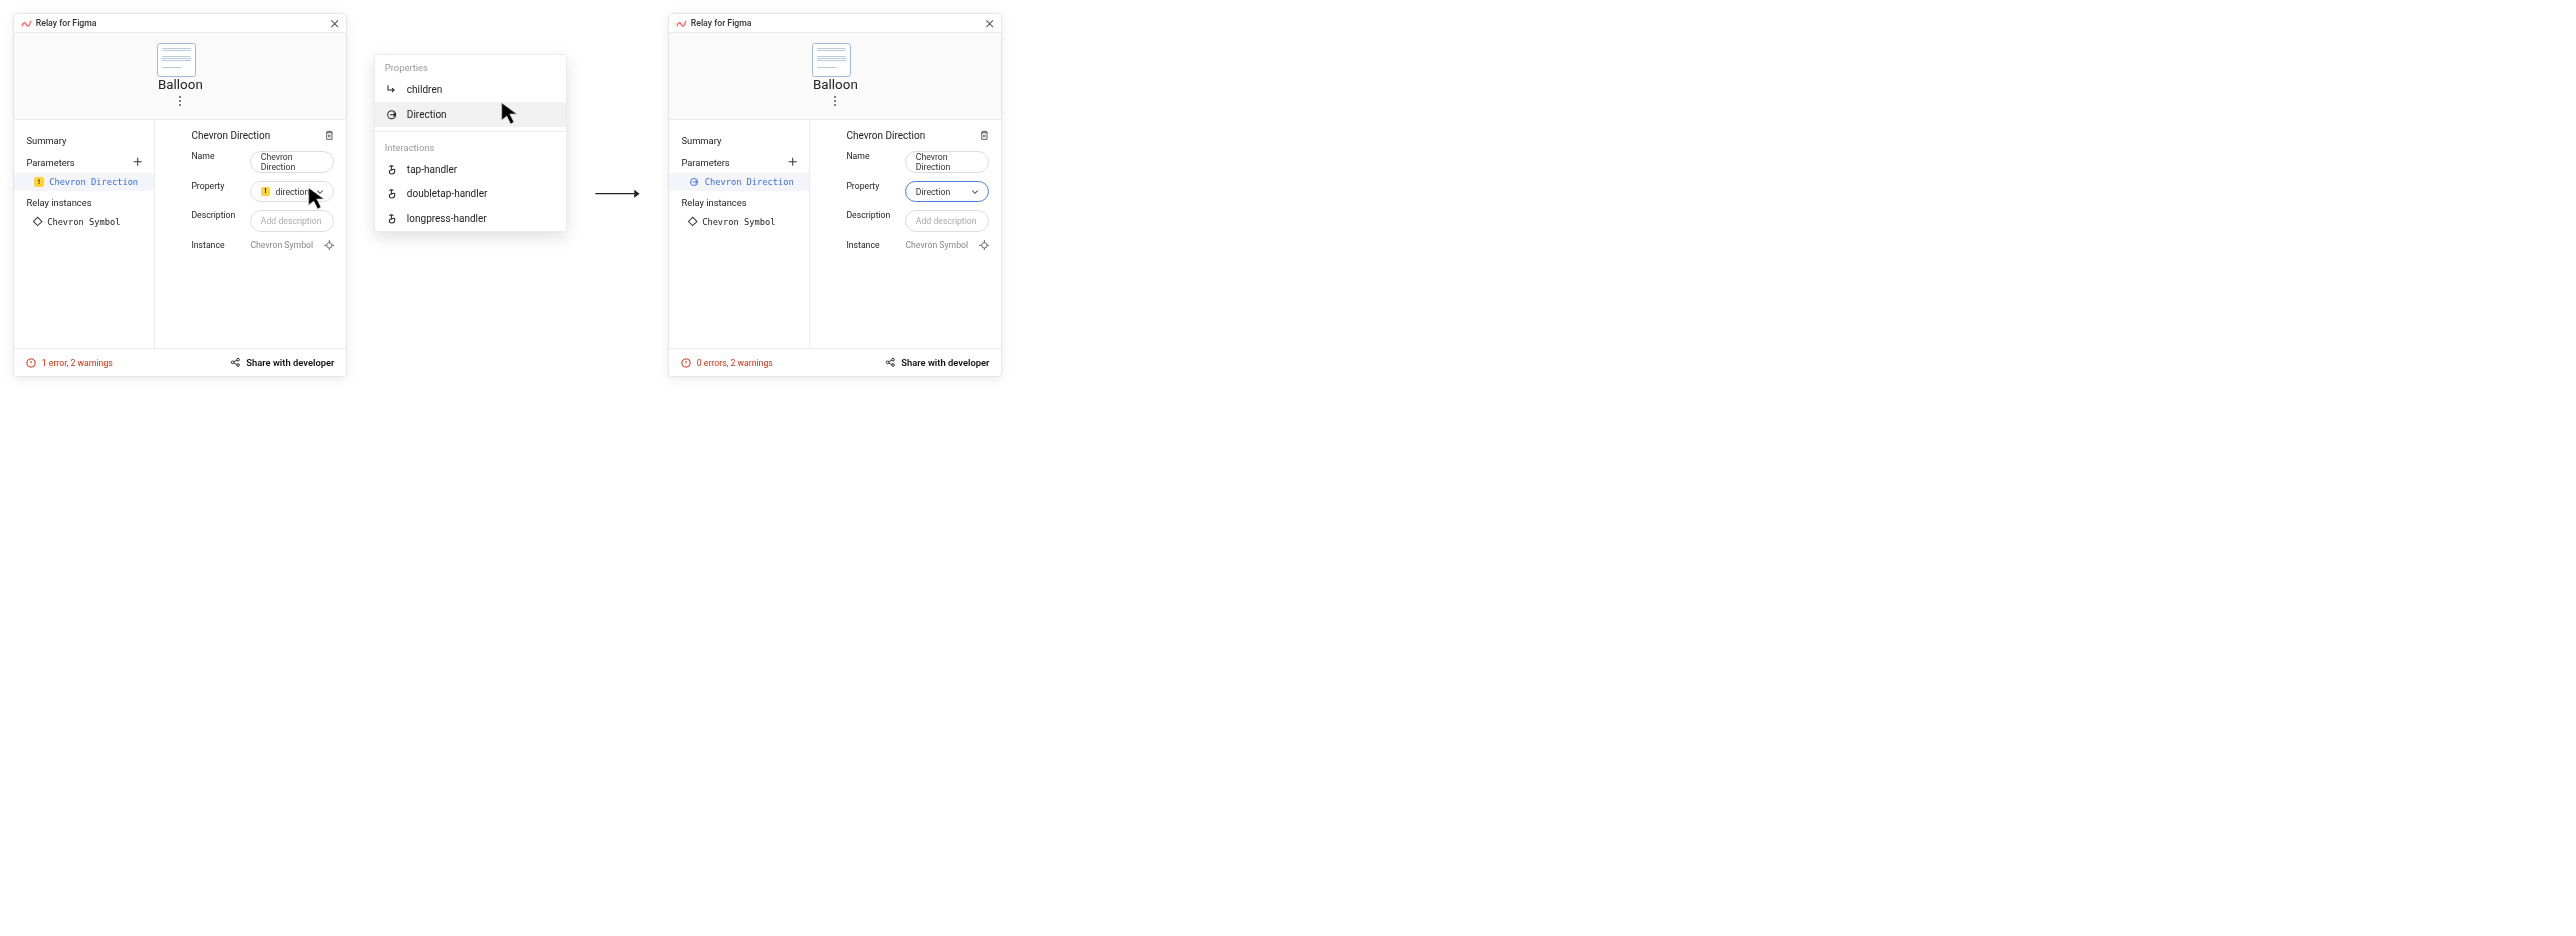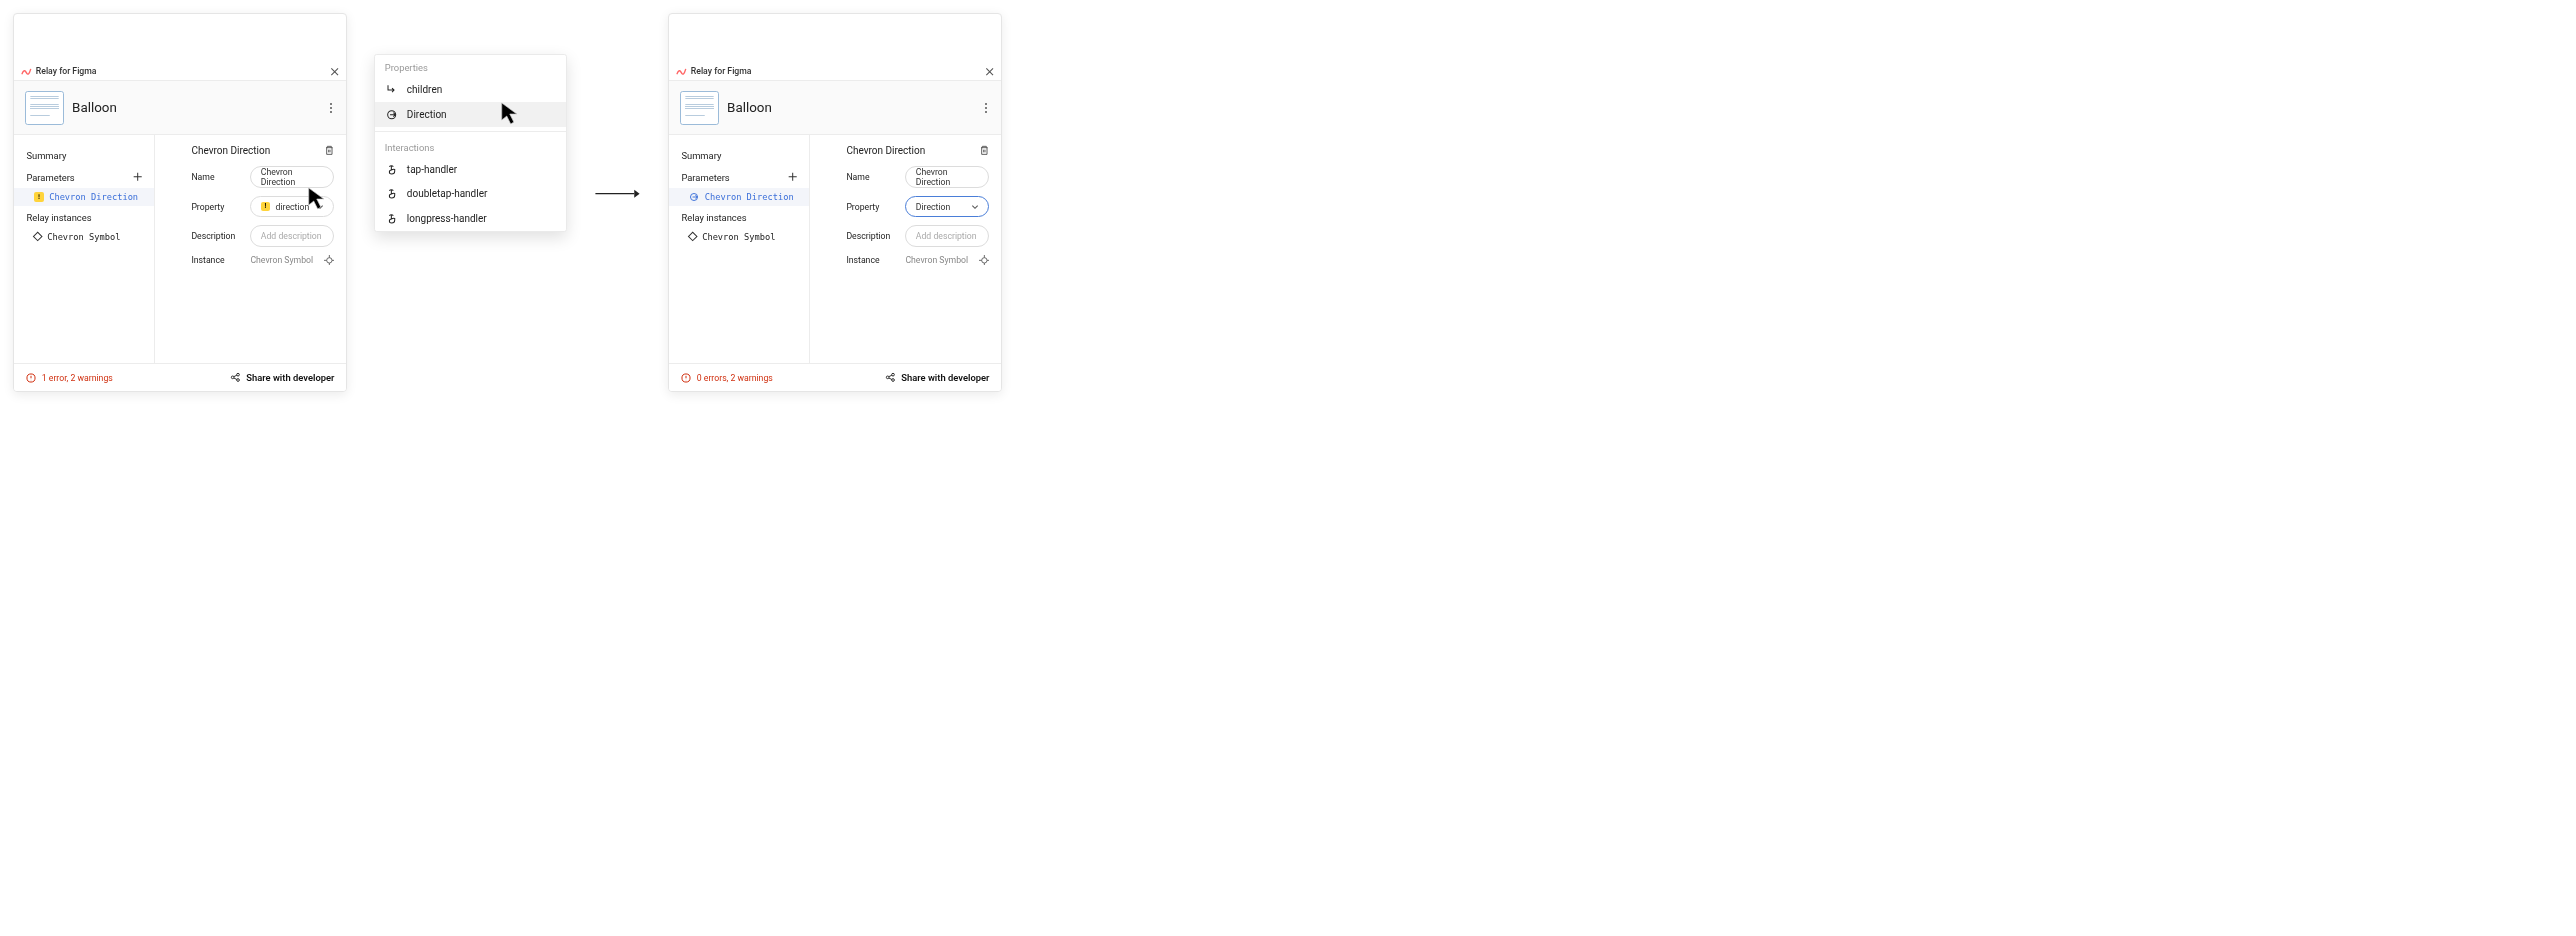--- a/index.html
+++ b/index.html
@@ -21,21 +21,20 @@
     display: flex;
     flex-direction: column;
     overflow: hidden;
   }
   .panel-header {
     display: flex;
     align-items: center;
     padding: 4px 6.7px;
     border-bottom: 0.7px solid #ececec;
     background: #fff;
-    margin-top: 48px;
   }
   .relay-logo {
     width: 10.7px; height: 8px;
     margin-right: 4px;
   }
   .panel-header-title {
     font-size: 8.7px;
     font-weight: 500;
     color: #333;
     flex: 1;
@@ -45,20 +44,21 @@
     stroke: #555;
     stroke-width: 1.6;
     cursor: pointer;
   }
   .component-bar {
     display: flex;
     align-items: center;
     padding: 9.4px 10.7px;
     border-bottom: 0.7px solid #ececec;
     background: #fafafa;
+    flex-direction: column;
   }
   .comp-thumb {
     width: 39px; height: 34px;
     border: 0.7px solid #9bbbd9;
     border-radius: 2.7px;
     background: #fff;
     margin-right: 8px;
     position: relative;
     flex-shrink: 0;
   }
@@ -184,21 +184,21 @@
   }
   .trash-icon {
     width: 10.7px; height: 10.7px;
     stroke: #555;
     stroke-width: 1.4;
     fill: none;
     cursor: pointer;
   }
   .form-row {
     display: flex;
-    align-items: center;
+    align-items: flex-start;
     margin-bottom: 8px;
     gap: 8px;
   }
   .form-label {
     width: 51px;
     font-size: 8.7px;
     color: #222;
     flex-shrink: 0;
   }
   .input {

